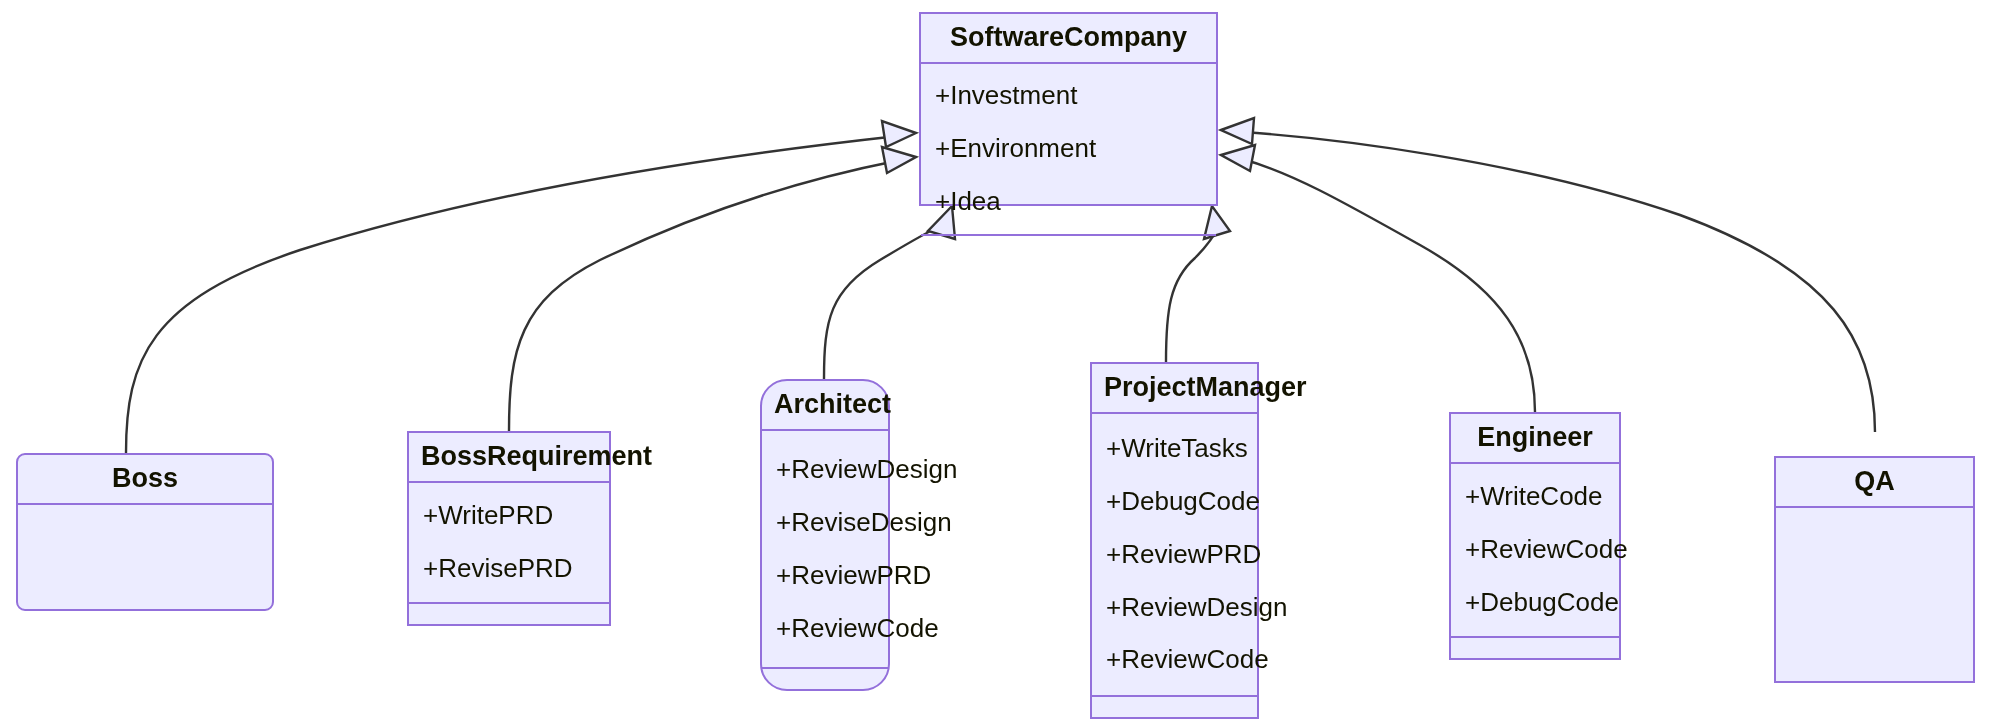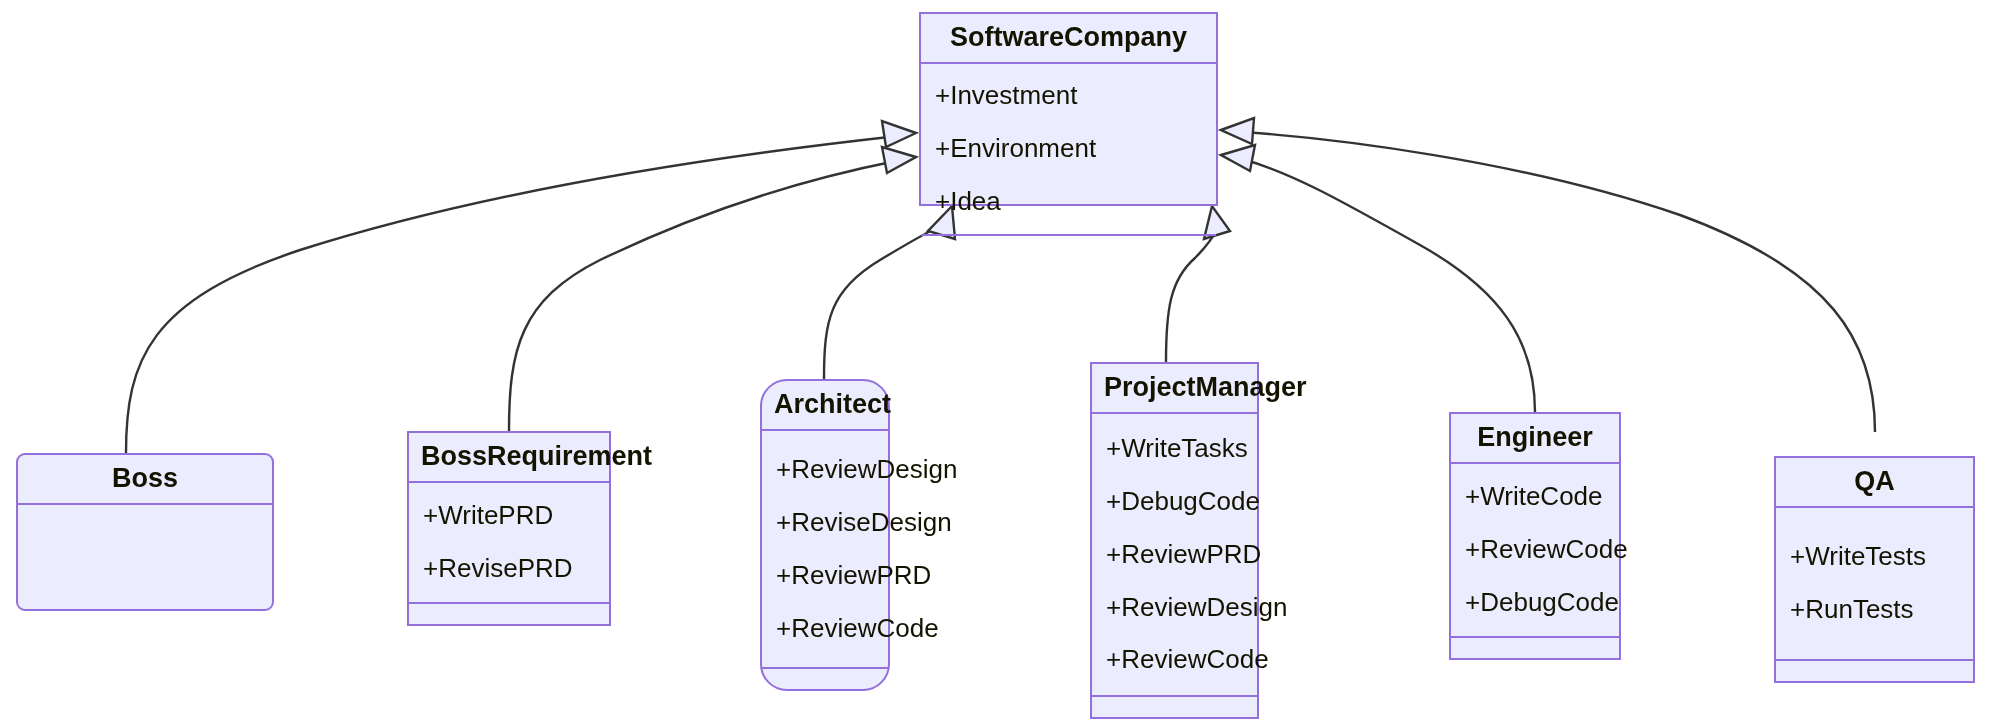--- a/index.html
+++ b/index.html
@@ -144,20 +144,16 @@
     <div class="class-members compartment-sep">
       <div class="member-row">+WriteCode</div>
       <div class="member-row">+ReviewCode</div>
       <div class="member-row">+DebugCode</div>
     </div>
     <div class="class-methods-empty compartment-sep"></div>
   </div>
 
   <div class="uml-class" style="left:1774px; top:432px; width:201px; height:227px;margin-top:24px;">
     <div class="class-title">QA</div>
-    <div class="class-members compartment-sep">
-      <div class="member-row">+WriteTests</div>
-      <div class="member-row">+RunTests</div>
-    </div>
     <div class="class-methods-empty compartment-sep"></div>
   </div>
 
 </div>
 
 </body></html>

